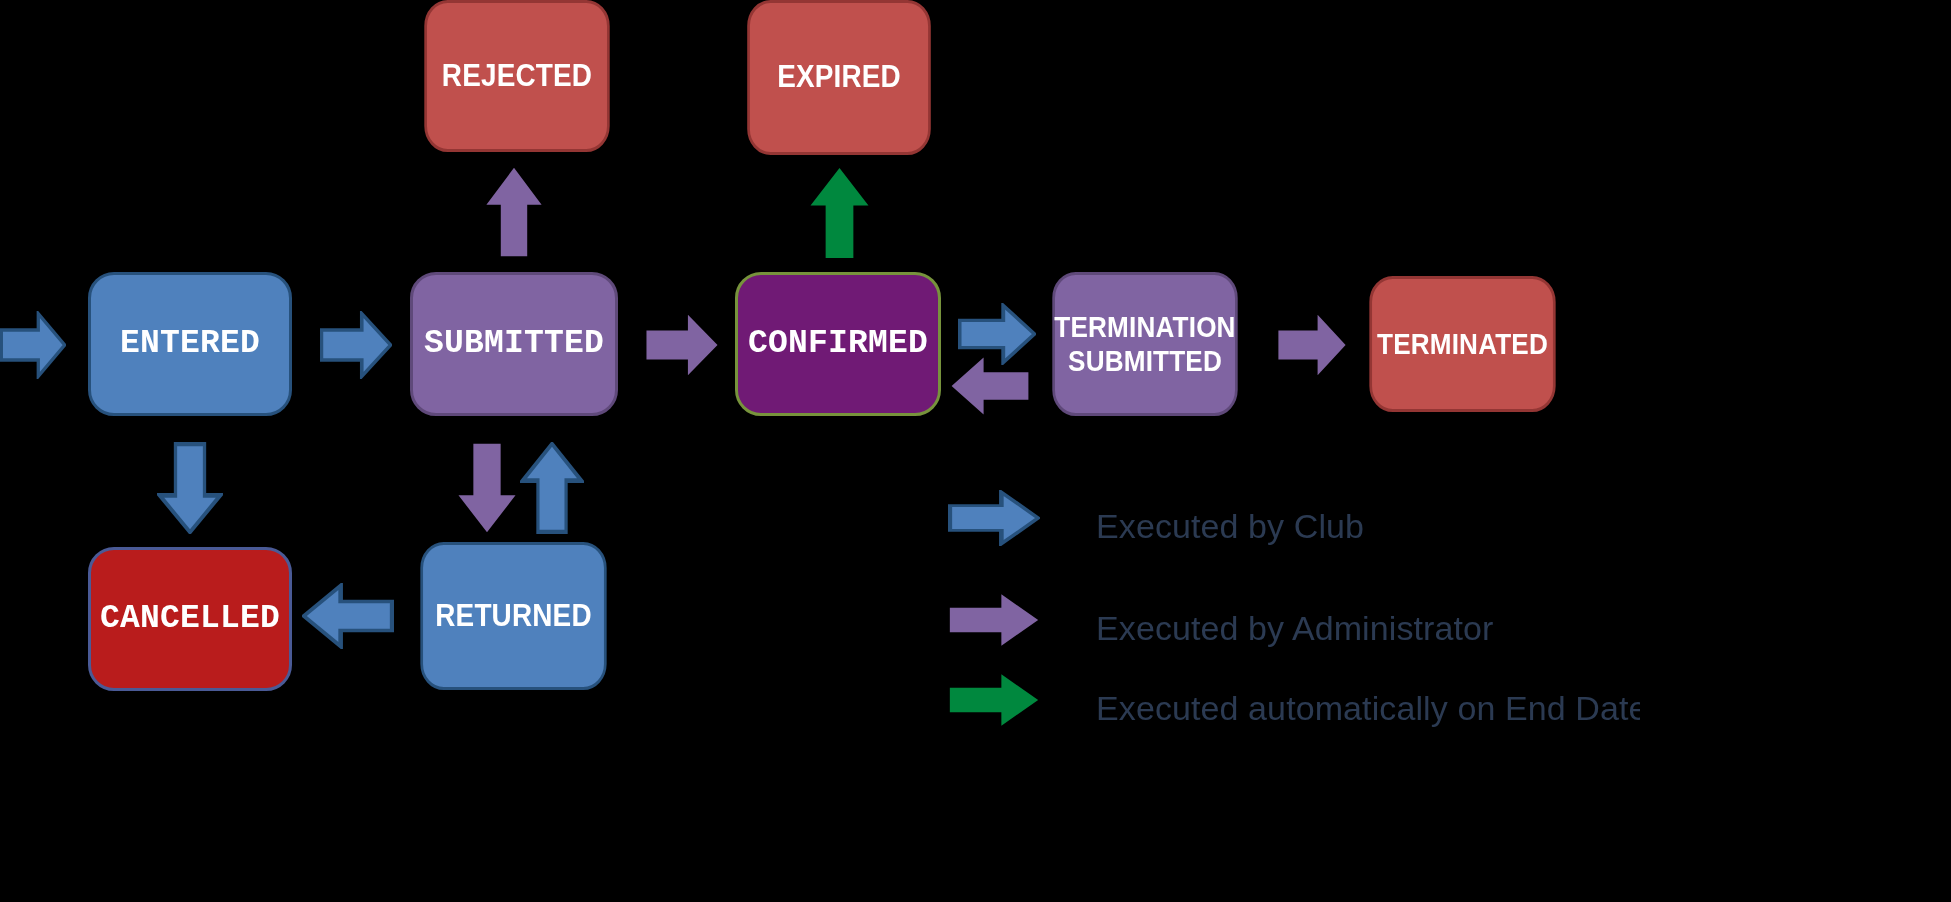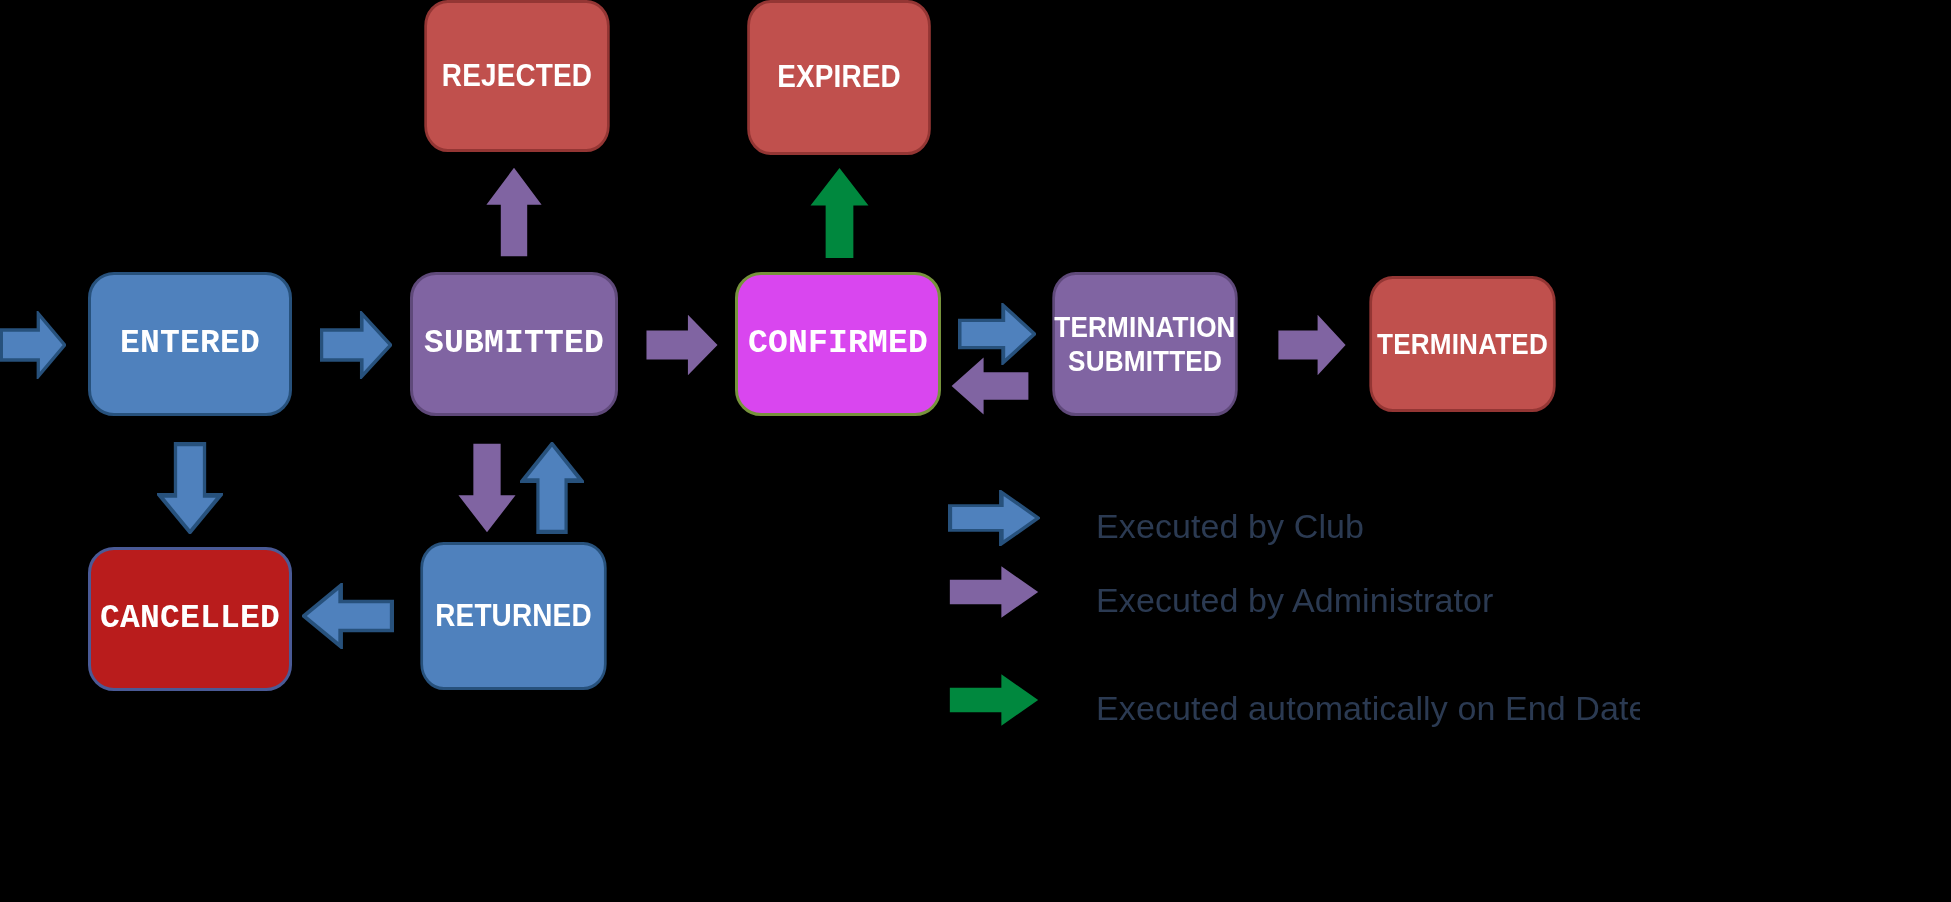--- a/index.html
+++ b/index.html
@@ -83,21 +83,21 @@
     </div>
     <div class="node fam-cond" style="left: 737px; top: 0px; width: 204px; height: 155px; background: rgb(192, 80, 77); border: 3px solid rgb(148, 54, 52); font-size: 31px;">
       <span class="node-label">EXPIRED</span>
     </div>
     <div class="node fam-wide" style="left: 88px; top: 272px; width: 204px; height: 144px; background: rgb(79, 129, 189); border: 3px solid rgb(39, 81, 124); font-size: 33px;">
       <span class="node-label">ENTERED</span>
     </div>
     <div class="node fam-wide" style="left: 410px; top: 272px; width: 208px; height: 144px; background: rgb(128, 100, 162); border: 3px solid rgb(95, 73, 122); font-size: 33px;">
       <span class="node-label">SUBMITTED</span>
     </div>
-    <div class="node fam-wide" style="left: 735px; top: 272px; width: 206px; height: 144px; background: #d946ef; border: 3px solid rgb(119, 147, 60); font-size: 33px;">
+    <div class="node fam-wide" style="left: 735px; top: 272px; width: 206px; height: 144px; background: #701a75; border: 3px solid rgb(119, 147, 60); font-size: 33px;">
       <span class="node-label">CONFIRMED</span>
     </div>
     <div class="node fam-cond" style="left: 1042px; top: 272px; width: 206px; height: 144px; background: rgb(128, 100, 162); border: 3px solid rgb(95, 73, 122); font-size: 29px;">
       <span class="node-label">TERMINATION
 SUBMITTED</span>
     </div>
     <div class="node fam-cond" style="left: 1359px; top: 276px; width: 207px; height: 136px; background: rgb(192, 80, 77); border: 3px solid rgb(148, 54, 52); font-size: 29px;">
       <span class="node-label">TERMINATED</span>
     </div>
     <div class="node fam-wide" style="left: 88px; top: 547px; width: 204px; height: 144px; background: #b91c1c; border: 3px solid rgb(74, 90, 150); font-size: 33px;">
@@ -193,21 +193,21 @@
     <div class="legend-row" style="left: 948px; top: 490px;">
       <div class="legend-arrow">
         <svg viewBox="0 0 100 100" preserveAspectRatio="none" style="width: 100%; height: 100%; display: block;">
           <g transform="rotate(0 50 50)">
             <path d="M2,28 L58,28 L58,4 L98,50 L58,96 L58,72 L2,72 Z" fill="#4F81BD" stroke="#27517C" stroke-width="5" stroke-linejoin="miter"></path>
           </g>
         </svg>
       </div>
       <div class="legend-text">Executed by Club</div>
     </div>
-    <div class="legend-row" style="left: 948px; top: 564px;">
+    <div class="legend-row" style="left: 948px; top: 592px;">
       <div class="legend-arrow">
         <svg viewBox="0 0 100 100" preserveAspectRatio="none" style="width: 100%; height: 100%; display: block;">
           <g transform="rotate(0 50 50)">
             <path d="M2,28 L58,28 L58,4 L98,50 L58,96 L58,72 L2,72 Z" fill="#8064A2" stroke="none"></path>
           </g>
         </svg>
       </div>
       <div class="legend-text">Executed by Administrator</div>
     </div>
     <div class="legend-row" style="left: 948px; top: 672px;">

